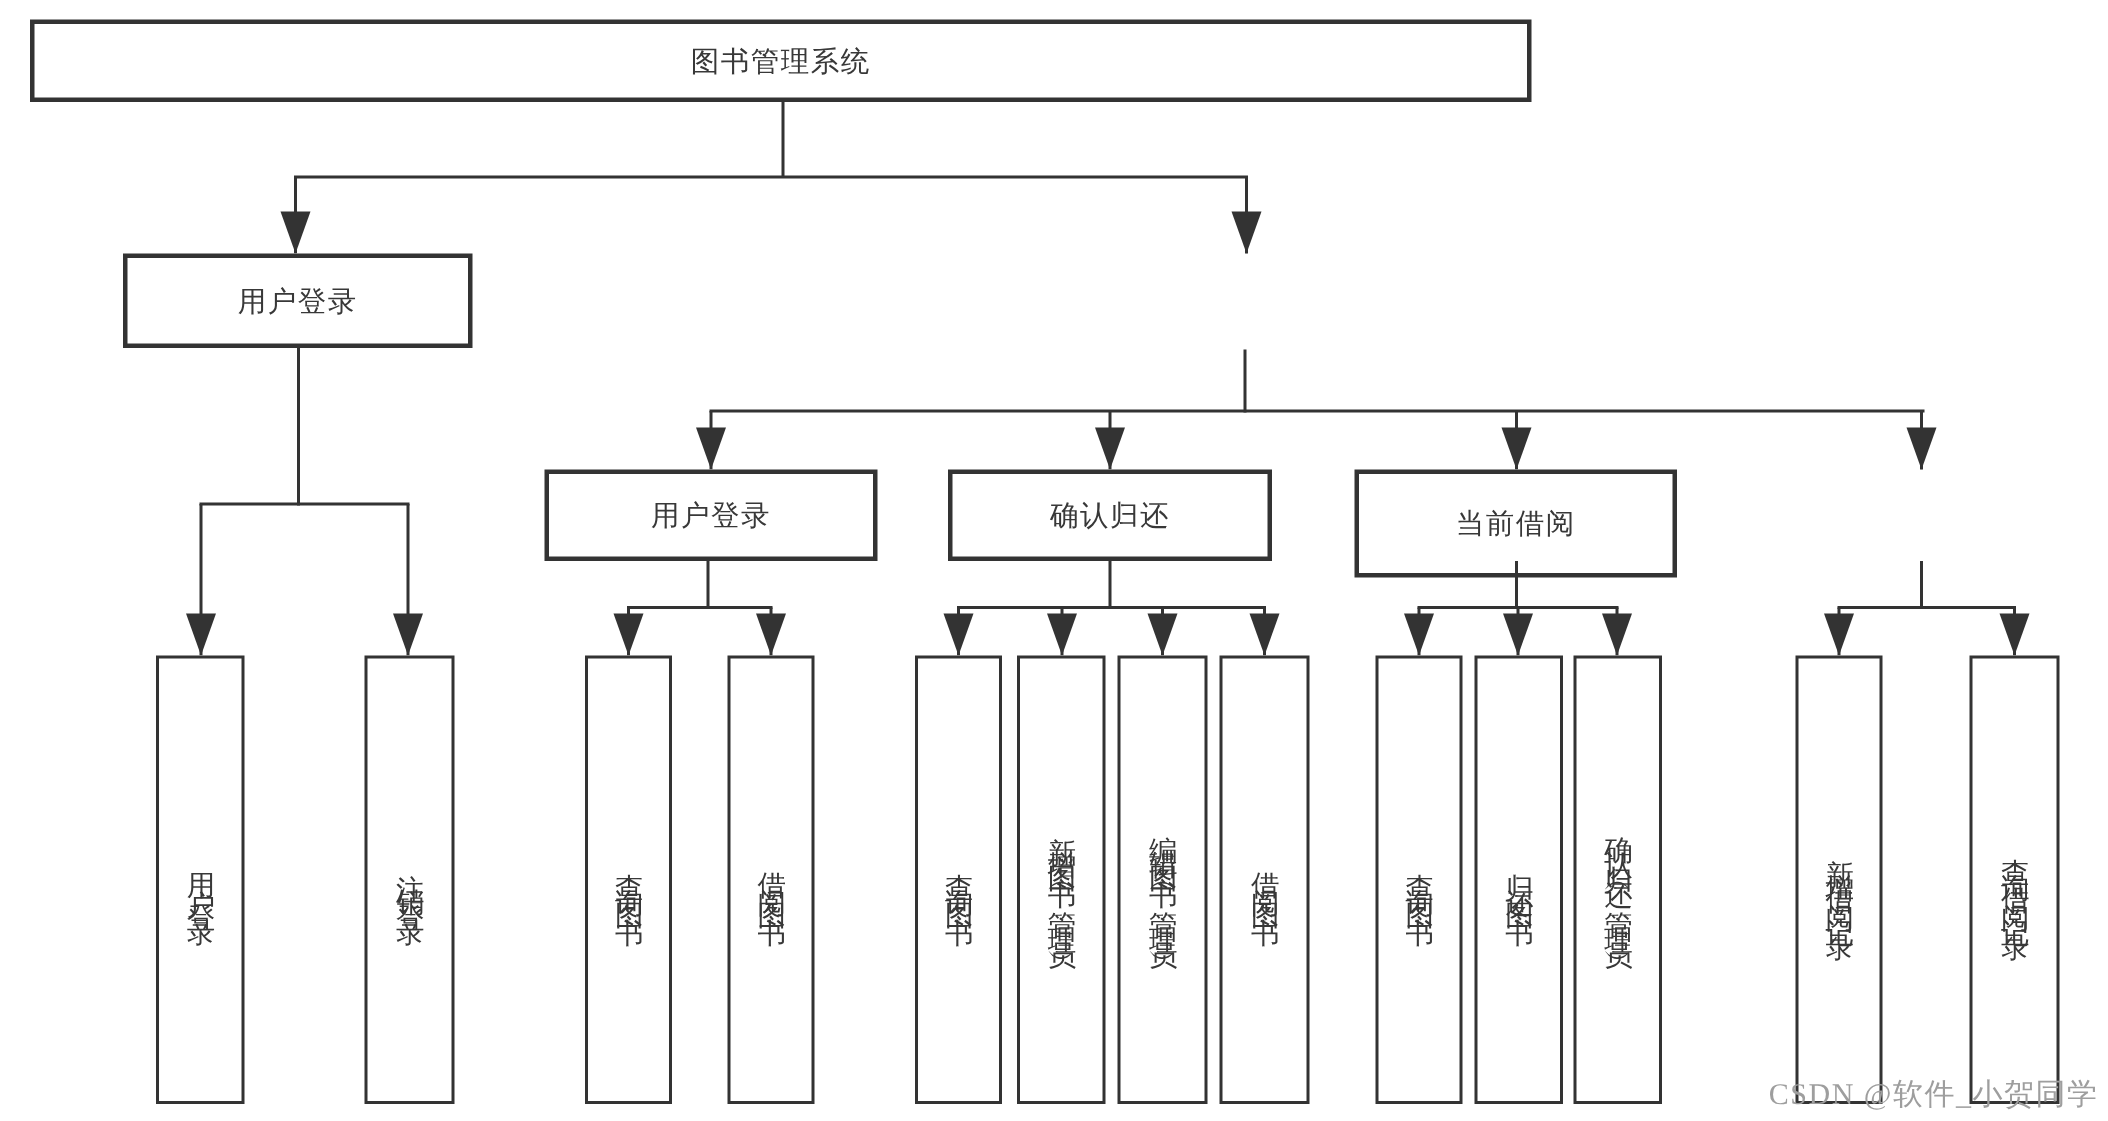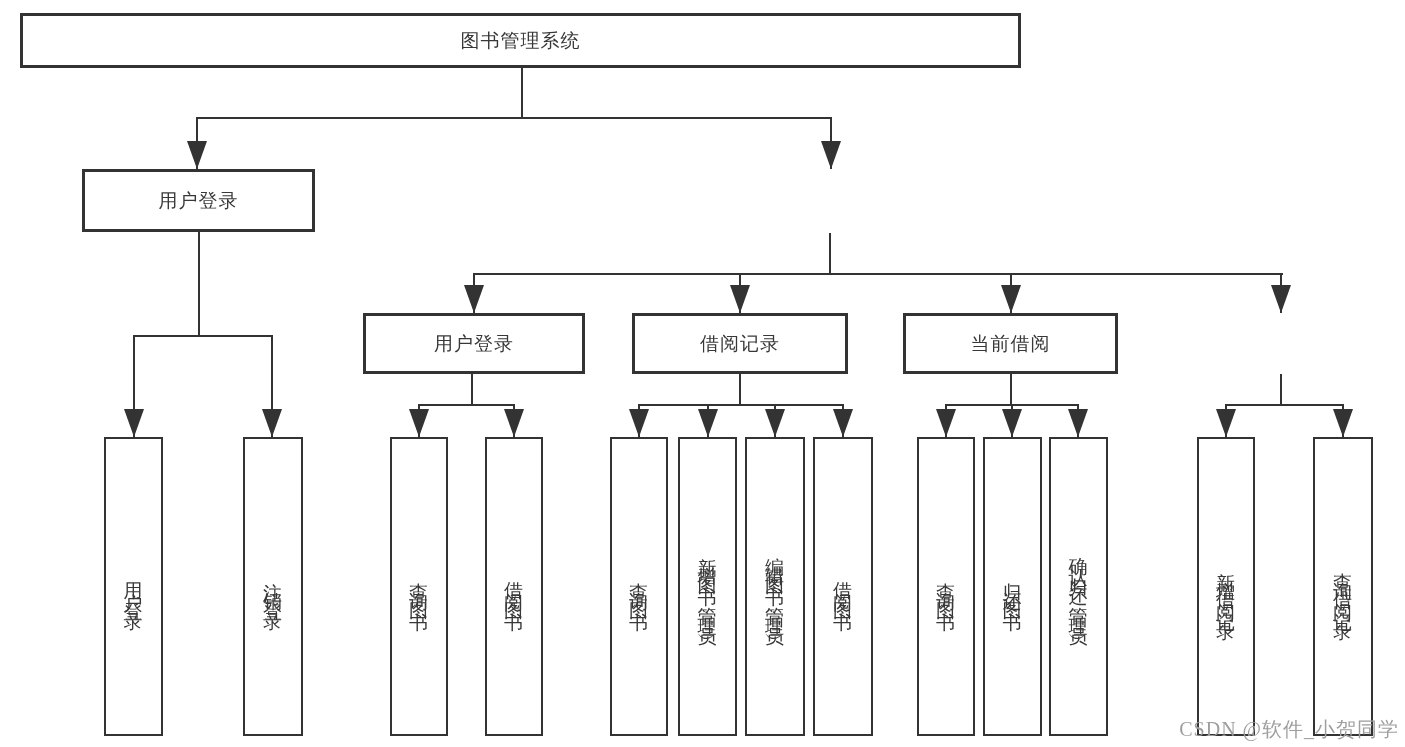--- a/index.html
+++ b/index.html
@@ -95,23 +95,23 @@
   <div class="hline" style="left:473px;top:273px;width:810px"></div>
   <div class="arrow" style="left:473px;top:274px;height:39px"></div>
   <div class="arrow" style="left:739px;top:274px;height:39px"></div>
   <div class="arrow" style="left:1010px;top:274px;height:39px"></div>
   <div class="arrow" style="left:1280px;top:274px;height:39px"></div>
 
   <div class="node" style="left:363px;top:313px;width:222px;height:61px">
     <span>用户登录</span>
   </div>
   <div class="node" style="left:632px;top:313px;width:216px;height:61px">
-    <span>借阅记录</span>
+    <span>确认归还</span>
   </div>
-  <div class="node" style="left:903px;top:313px;width:215px;height:61px">
+  <div class="node" style="left:903px;top:313px;width:215px;height:72px">
     <span>当前借阅</span>
   </div>
 
   <div class="vline" style="left:471px;top:374px;height:31px"></div>
   <div class="vline" style="left:739px;top:374px;height:31px"></div>
   <div class="vline" style="left:1010px;top:374px;height:31px"></div>
   <div class="vline" style="left:1280px;top:374px;height:31px"></div>
 
   <div class="hline" style="left:418px;top:404px;width:97px"></div>
   <div class="hline" style="left:638px;top:404px;width:206px"></div>

